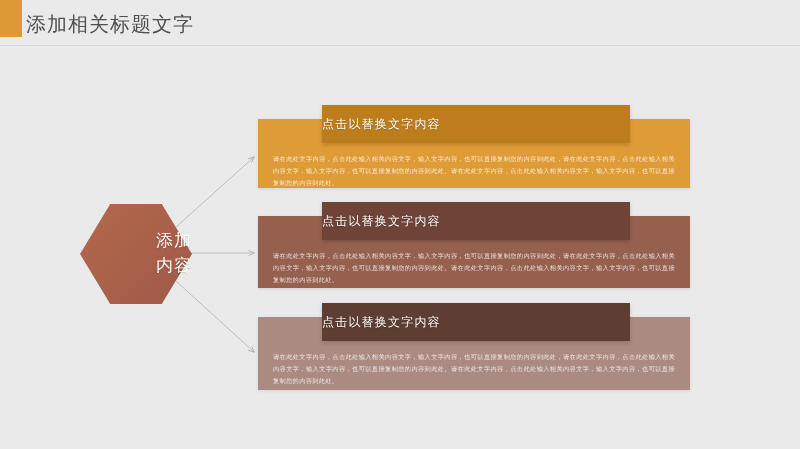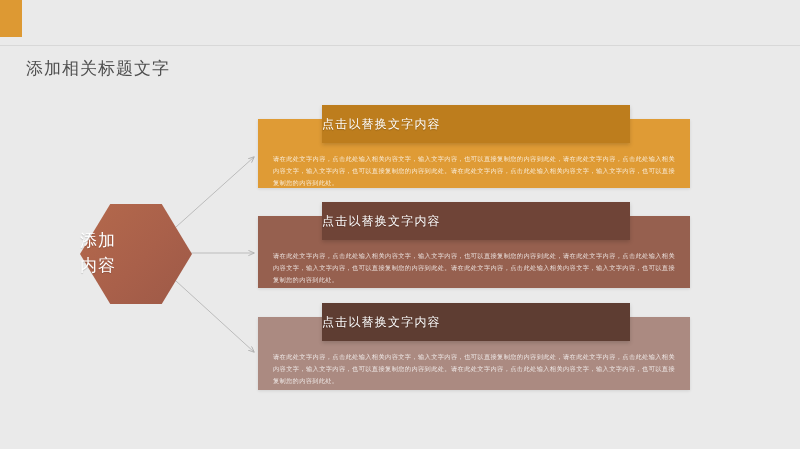--- a/index.html
+++ b/index.html
@@ -35,25 +35,24 @@
     left: 0;
     top: 0;
     width: 22px;
     height: 37px;
     background: #dd9933;
   }
   #header-title {
     position: absolute;
     left: 26px;
     top: 11px;
-    font-size: 17px;
+    font-size: 20px;
     color: #4f4f4f;
     letter-spacing: 1px;
     white-space: nowrap;
-    margin-top: 46px;
   }
   #header-rule {
     position: absolute;
     left: 0;
     top: 45px;
     width: 800px;
     height: 1px;
     background: #d8d8d8;
   }
 
@@ -80,21 +79,21 @@
     inset: 0;
     background: #b0674c;
     background: linear-gradient(135deg, #b4694c 0%, #a9604a 55%, #9d5947 100%);
     clip-path: polygon(27% 0%, 73% 0%, 100% 50%, 73% 100%, 27% 100%, 0% 50%);
   }
   #hexagon-label {
     position: absolute;
     inset: 0;
     display: flex;
     flex-direction: column;
-    align-items: flex-start;
+    align-items: flex-end;
     justify-content: center;
     color: #ffffff;
     font-size: 17px;
     line-height: 1.45;
     letter-spacing: 1px;
     text-shadow: 0 1px 1px rgba(0,0,0,0.18);
   }
 
   
   .bar {

